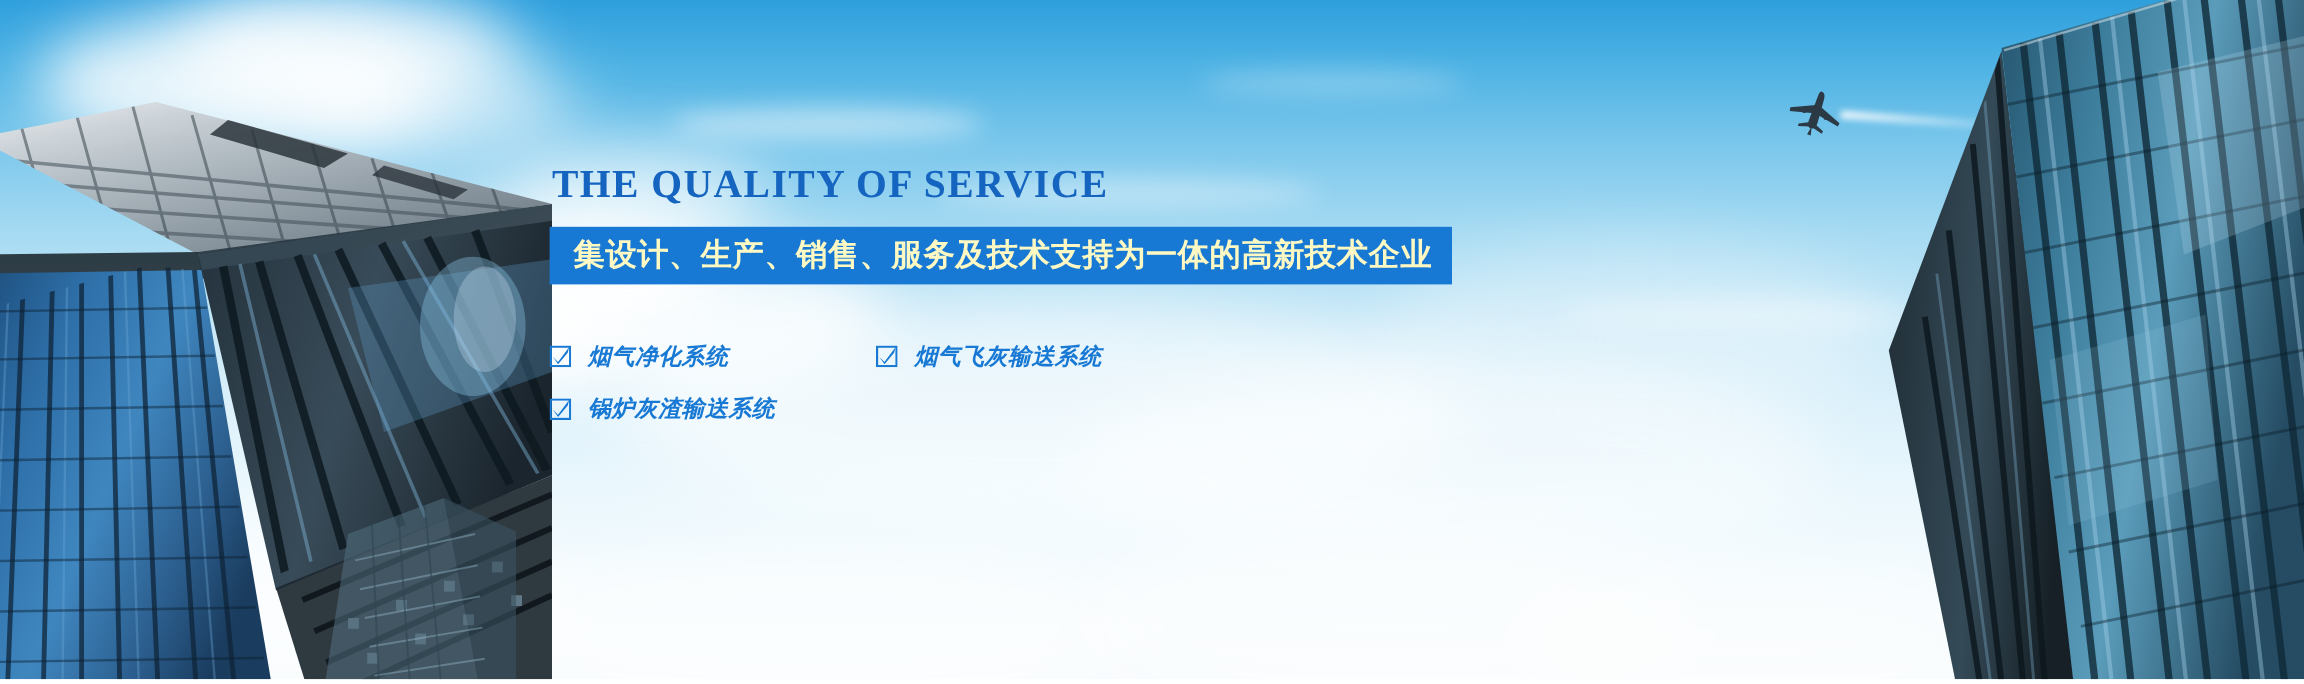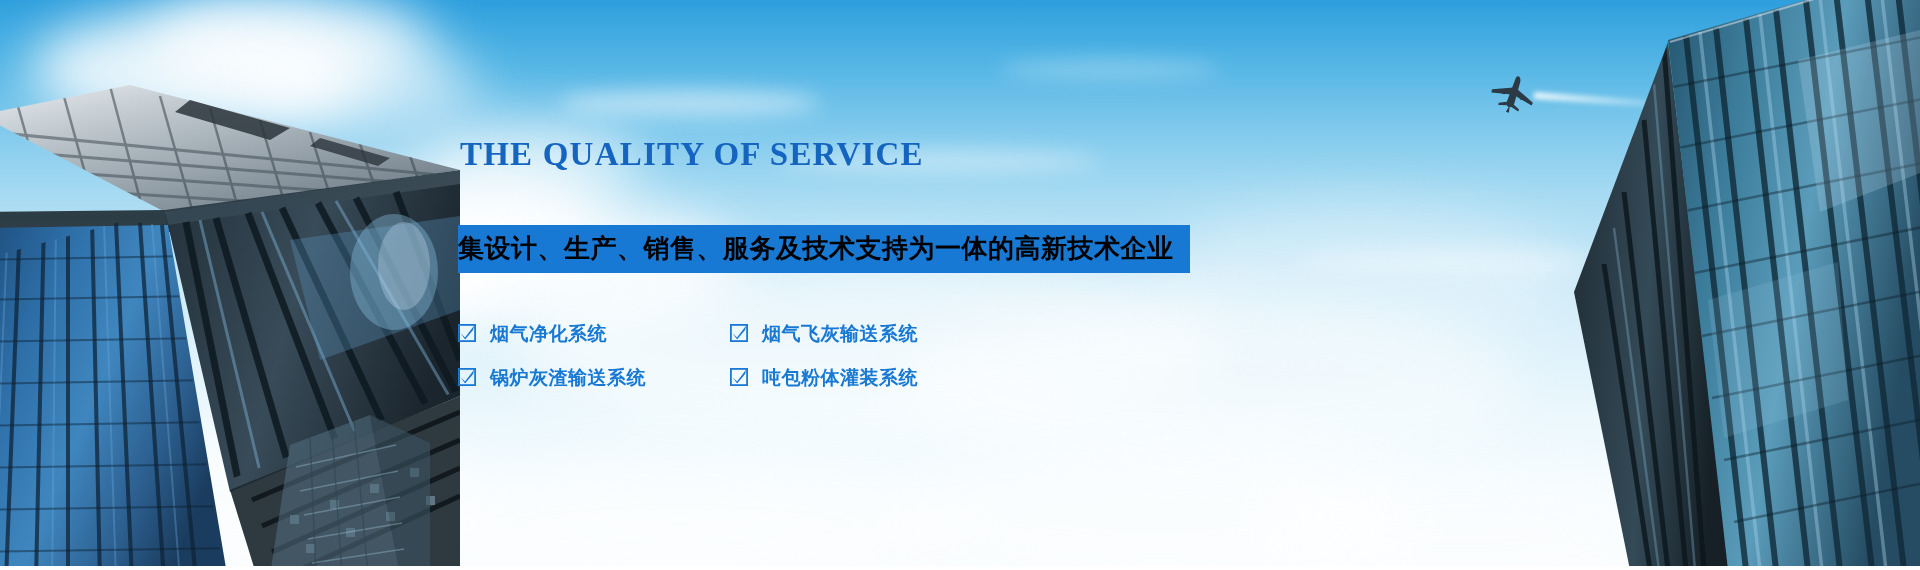--- a/index.html
+++ b/index.html
@@ -135,28 +135,27 @@
     letter-spacing: 1.2px;
     color: #1565c0;
     line-height: 1;
     margin: 0 0 18px 2px;
     white-space: nowrap;
   }
 
   .blue-bar {
     display: inline-block;
     background: #1879d4;
-    color: #000000;
+    color: #fef9c3;
     font-size: 26px;
     font-weight: 700;
     letter-spacing: .5px;
     line-height: 1;
-    padding: 10px 16px 12px 0;
+    padding: 10px 16px 12px 20px;
     white-space: nowrap;
-    margin-top: 36px;
   }
 
   .feature-grid {
     margin-top: 38px;
     display: grid;
     grid-template-columns: 272px auto;
     grid-auto-rows: 44px;
     align-items: center;
   }
 
@@ -175,20 +174,21 @@
   }
   .checkbox-icon svg { display: block; }
 
   .feature-label {
     font-size: 19px;
     font-weight: 700;
     color: #1879d4;
     line-height: 1;
     white-space: nowrap;
     letter-spacing: .5px;
+    font-style: italic;
   }
 </style>
 </head>
 <body>
 
 <div class="banner">
 
   <div class="sky-layer">
     <div class="cloud soft c1"></div>
     <div class="cloud soft c2"></div>
@@ -494,28 +494,19 @@
         <span class="checkbox-icon">
           <svg viewBox="0 0 18 18" width="18" height="18" aria-hidden="true">
             <rect x="0.9" y="0.9" width="16.2" height="16.2" fill="none" stroke="#1879d4" stroke-width="1.8"></rect>
             <path d="M2.6 9.2 L7 13.6 L16.4 1.2 L15.1 6.0 L7.1 15.6 Z" fill="#1879d4"></path>
           </svg>
         </span>
         <span class="feature-label">锅炉灰渣输送系统</span>
       </div>
 
 
-      <div class="feature">
-        <span class="checkbox-icon">
-          <svg viewBox="0 0 18 18" width="18" height="18" aria-hidden="true">
-            <rect x="0.9" y="0.9" width="16.2" height="16.2" fill="none" stroke="#1879d4" stroke-width="1.8"></rect>
-            <path d="M2.6 9.2 L7 13.6 L16.4 1.2 L15.1 6.0 L7.1 15.6 Z" fill="#1879d4"></path>
-          </svg>
-        </span>
-        <span class="feature-label">吨包粉体灌装系统</span>
-      </div>
 
       <div></div>
 
     </div>
   </div>
 
 </div>
 
 </body></html>

